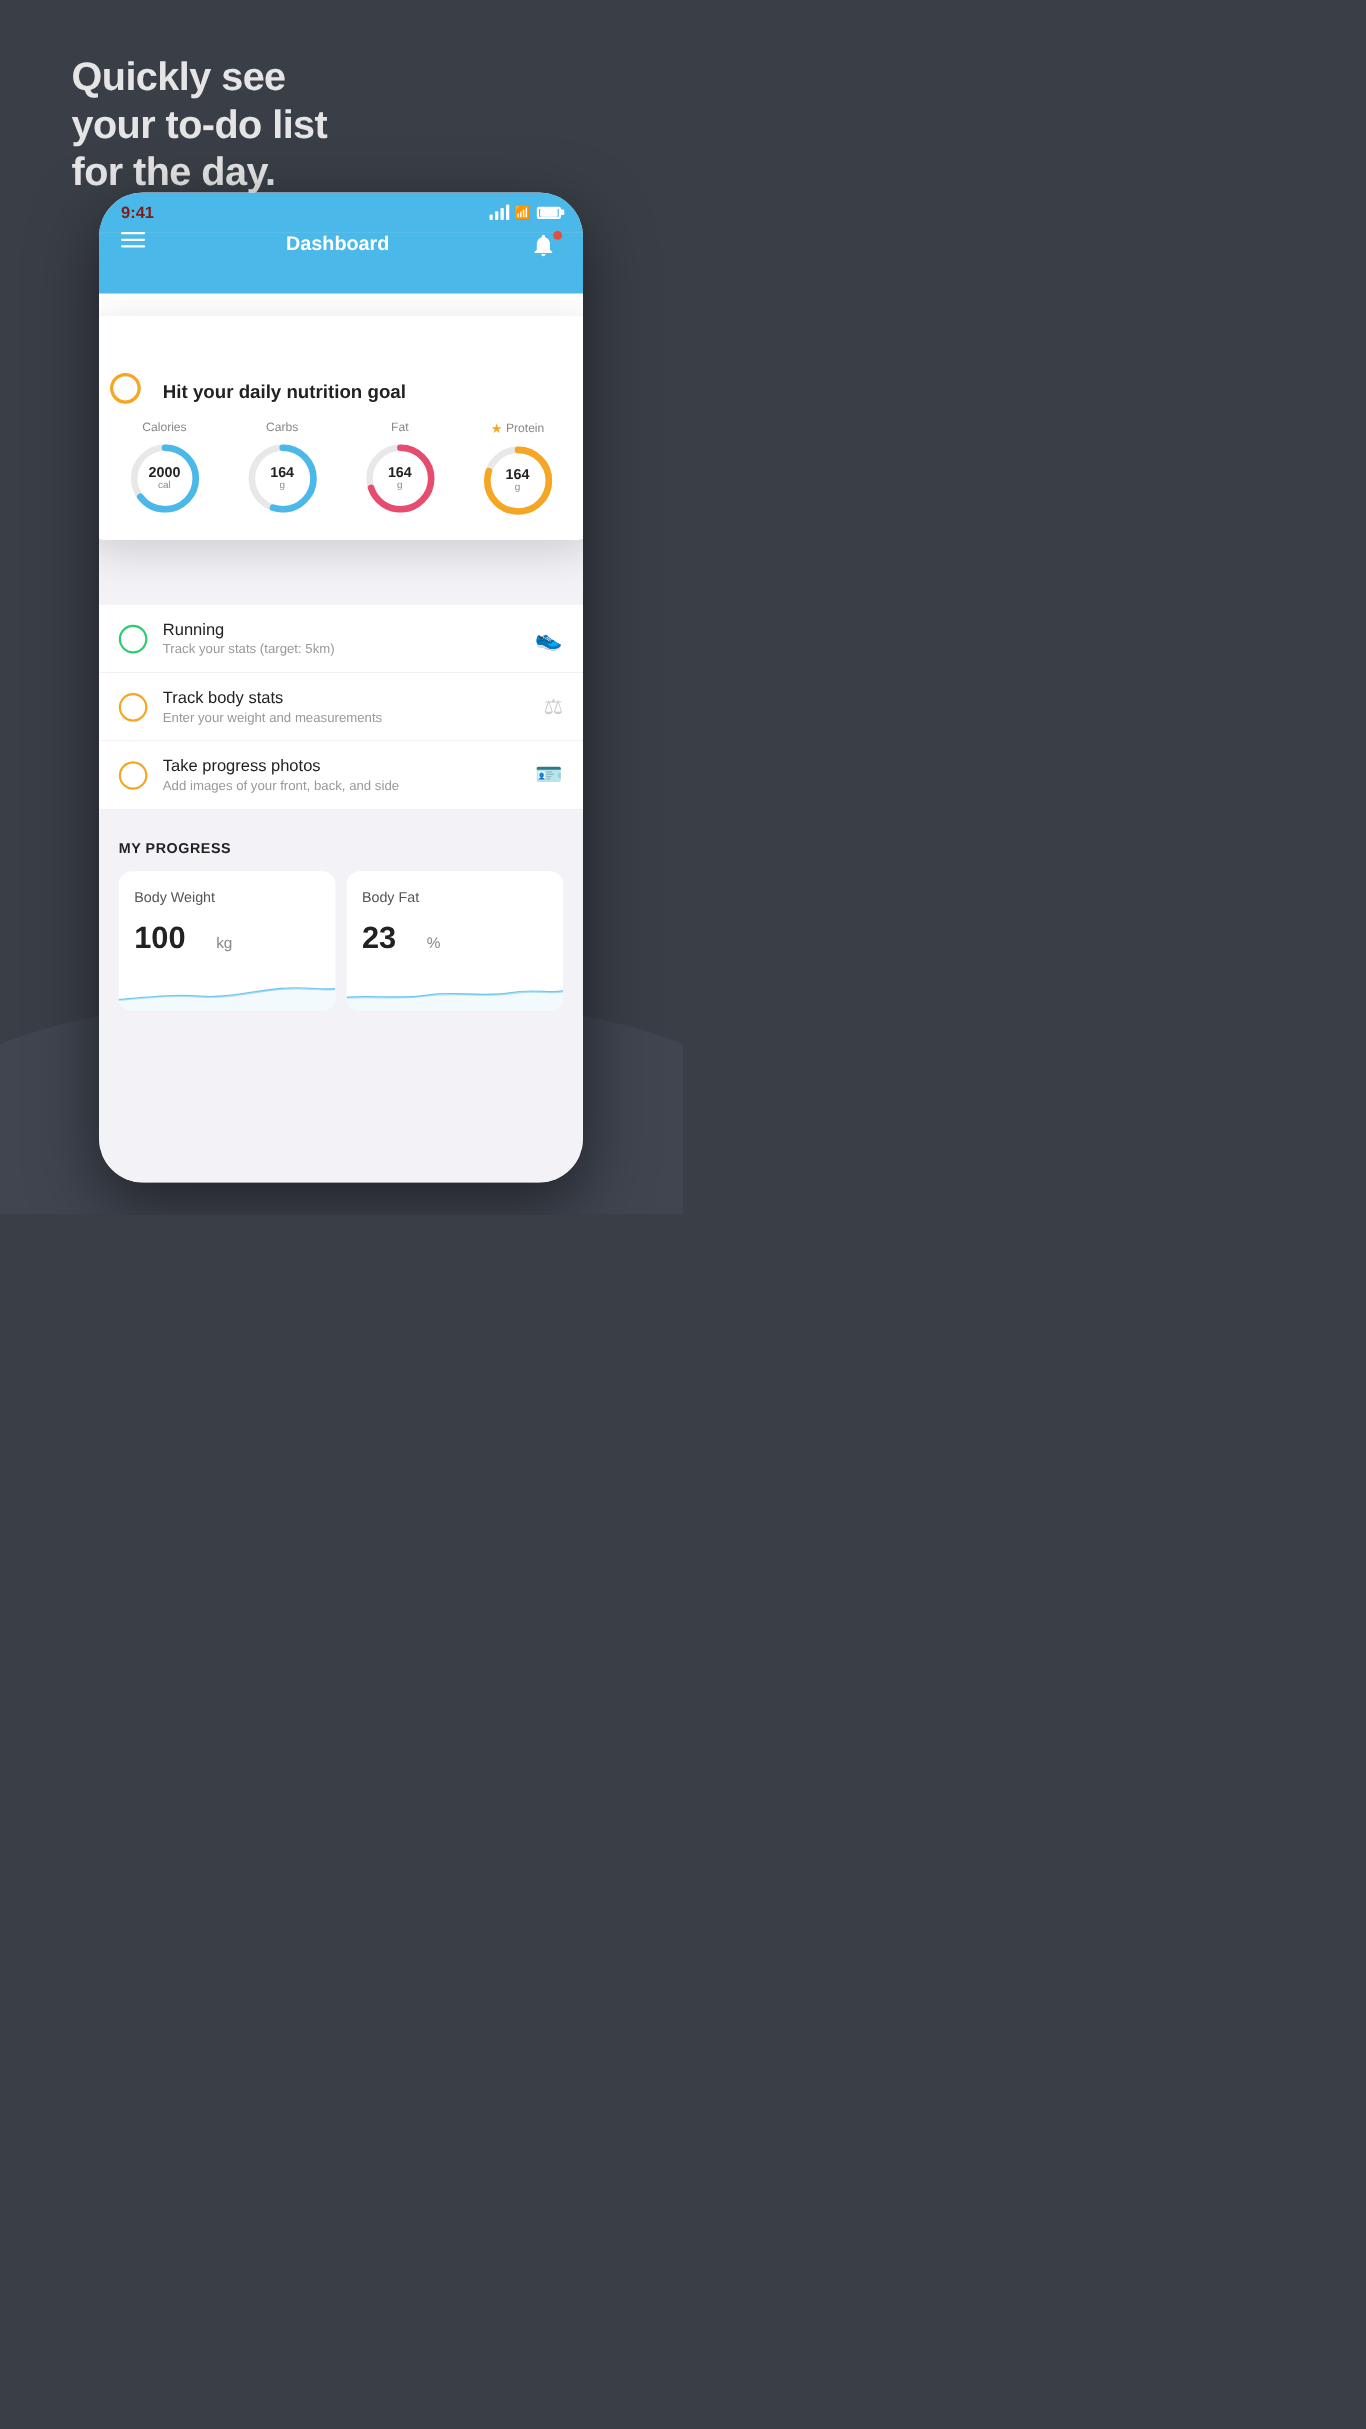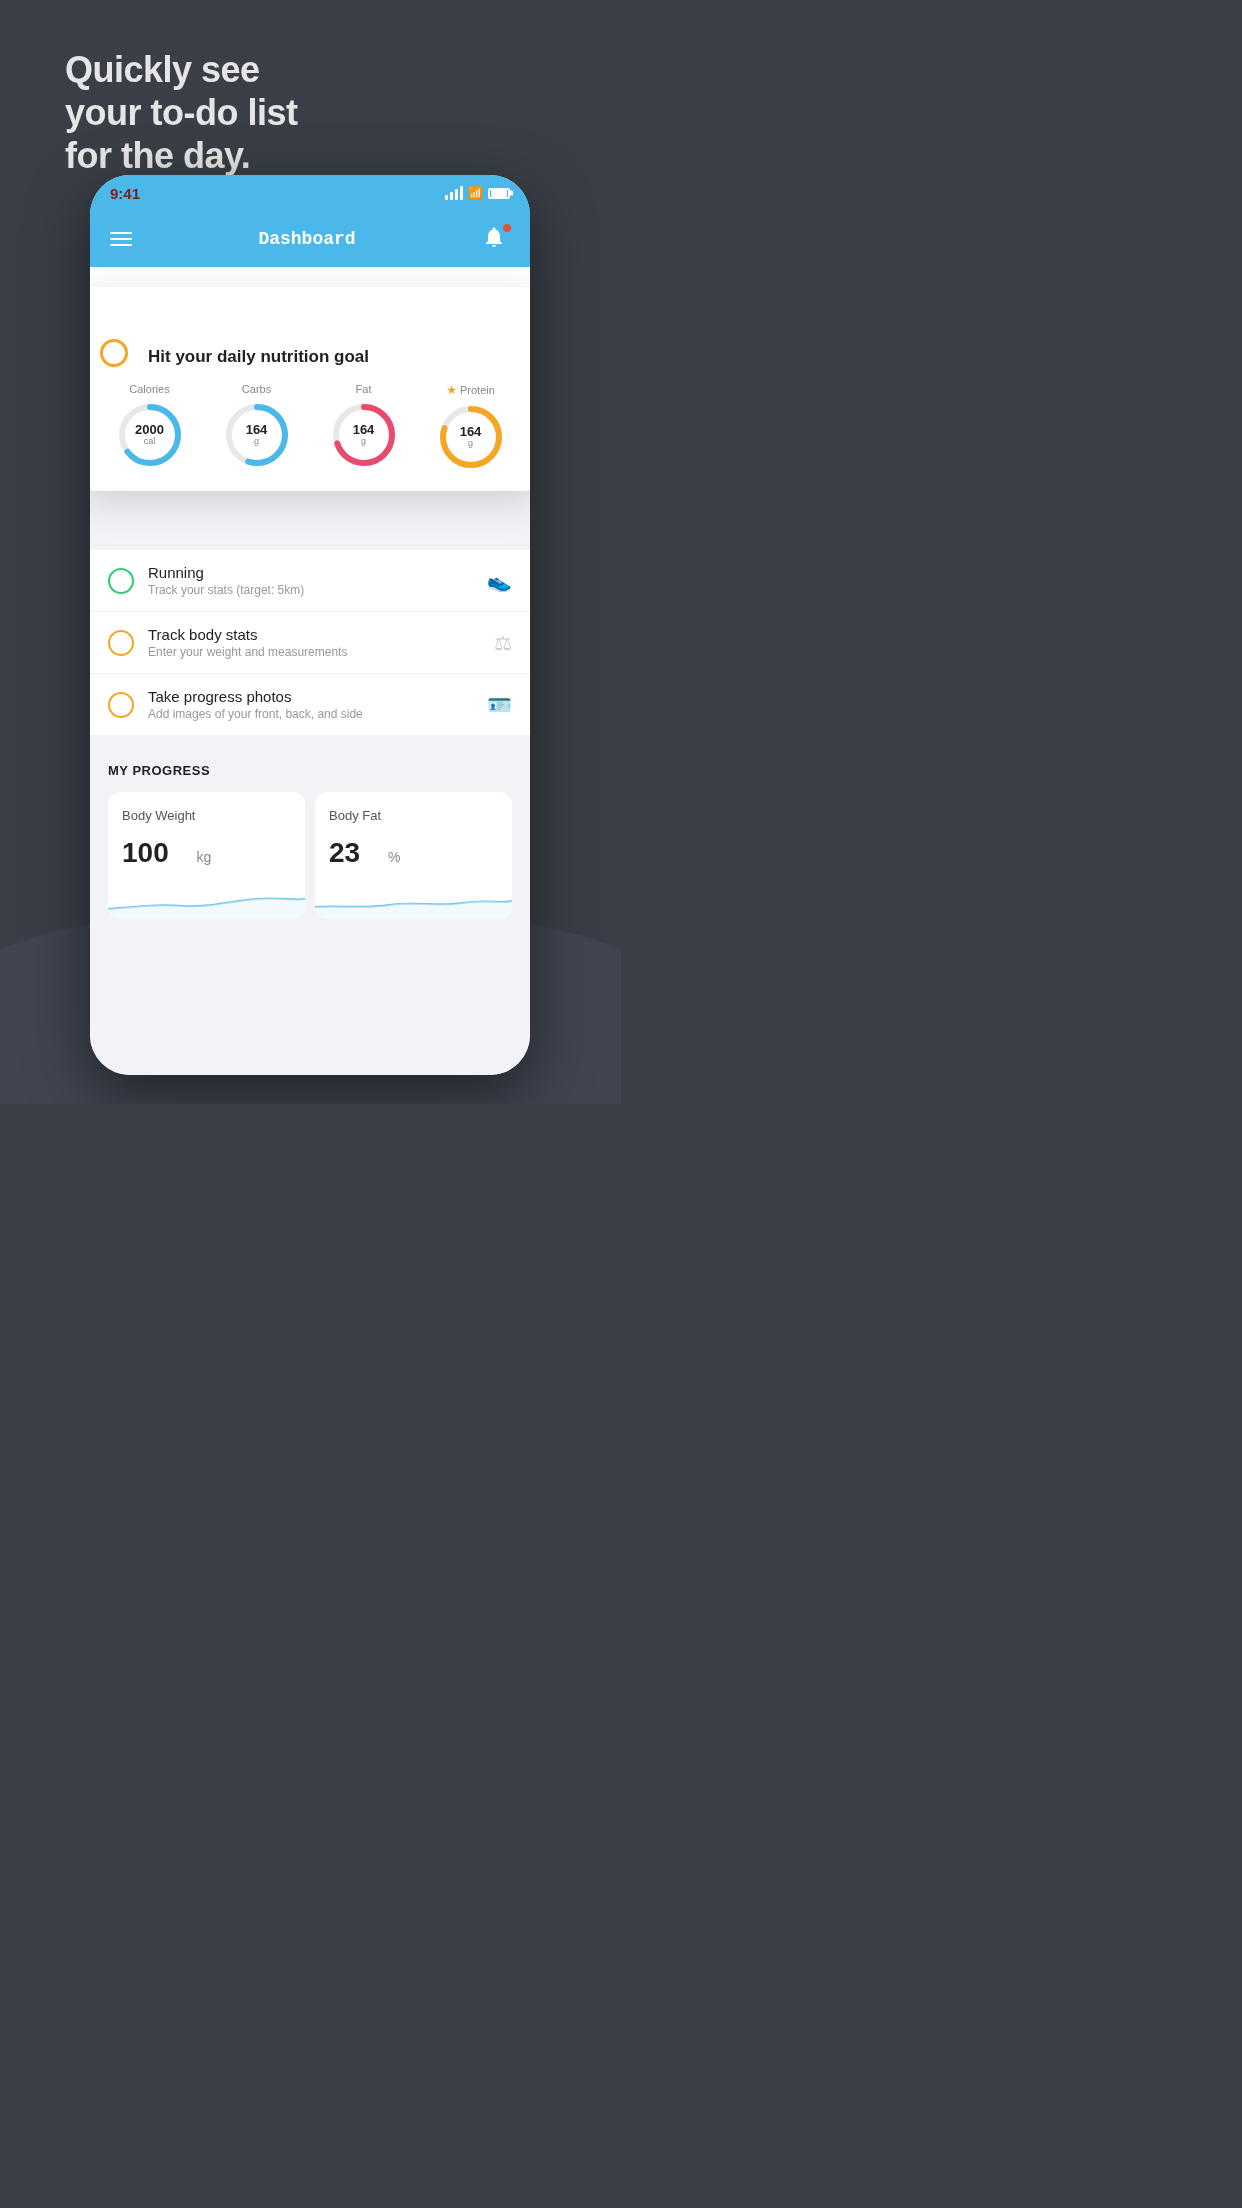--- a/index.html
+++ b/index.html
@@ -85,24 +85,22 @@
       width: 16px;
       border-radius: 1px;
       margin-left: 1px;
     }
 
     
     .app-header {
       background: #4ab8e8;
       height: 56px;
       display: flex;
-      align-items: center;
       justify-content: space-between;
       padding: 0 20px;
-      font-family: Liberation Mono, monospace;
     }
     .hamburger { display: flex; flex-direction: column; gap: 4px; cursor: pointer; }
     .hamburger span { width: 22px; height: 2px; background: white; border-radius: 1px; }
     .header-title { color: white; font-size: 18px; font-weight: 600; }
     .bell-icon {
       width: 28px; height: 28px;
       position: relative;
       cursor: pointer;
     }
     .bell-svg { width: 24px; height: 24px; fill: white; }

